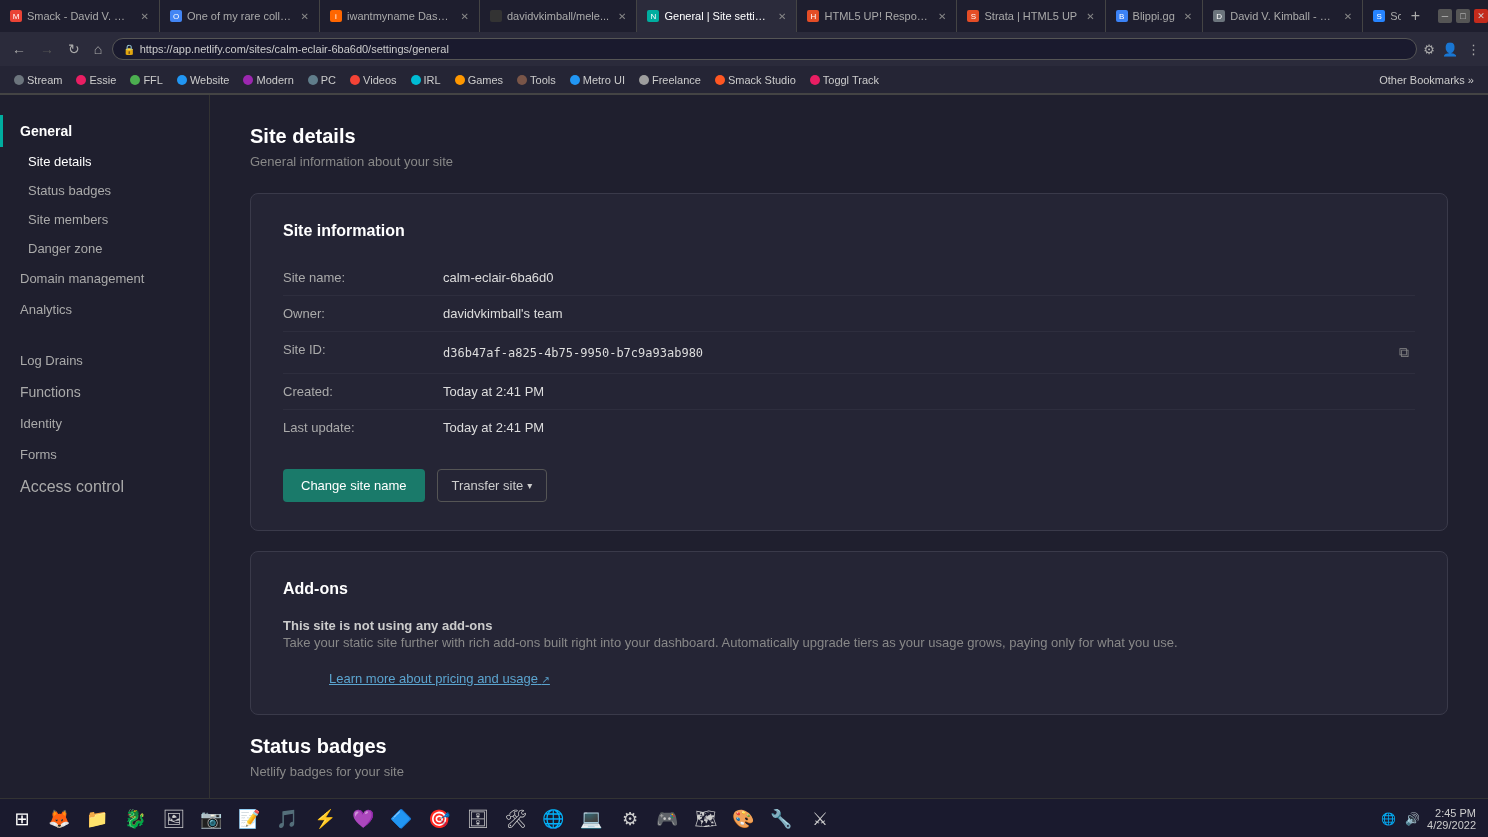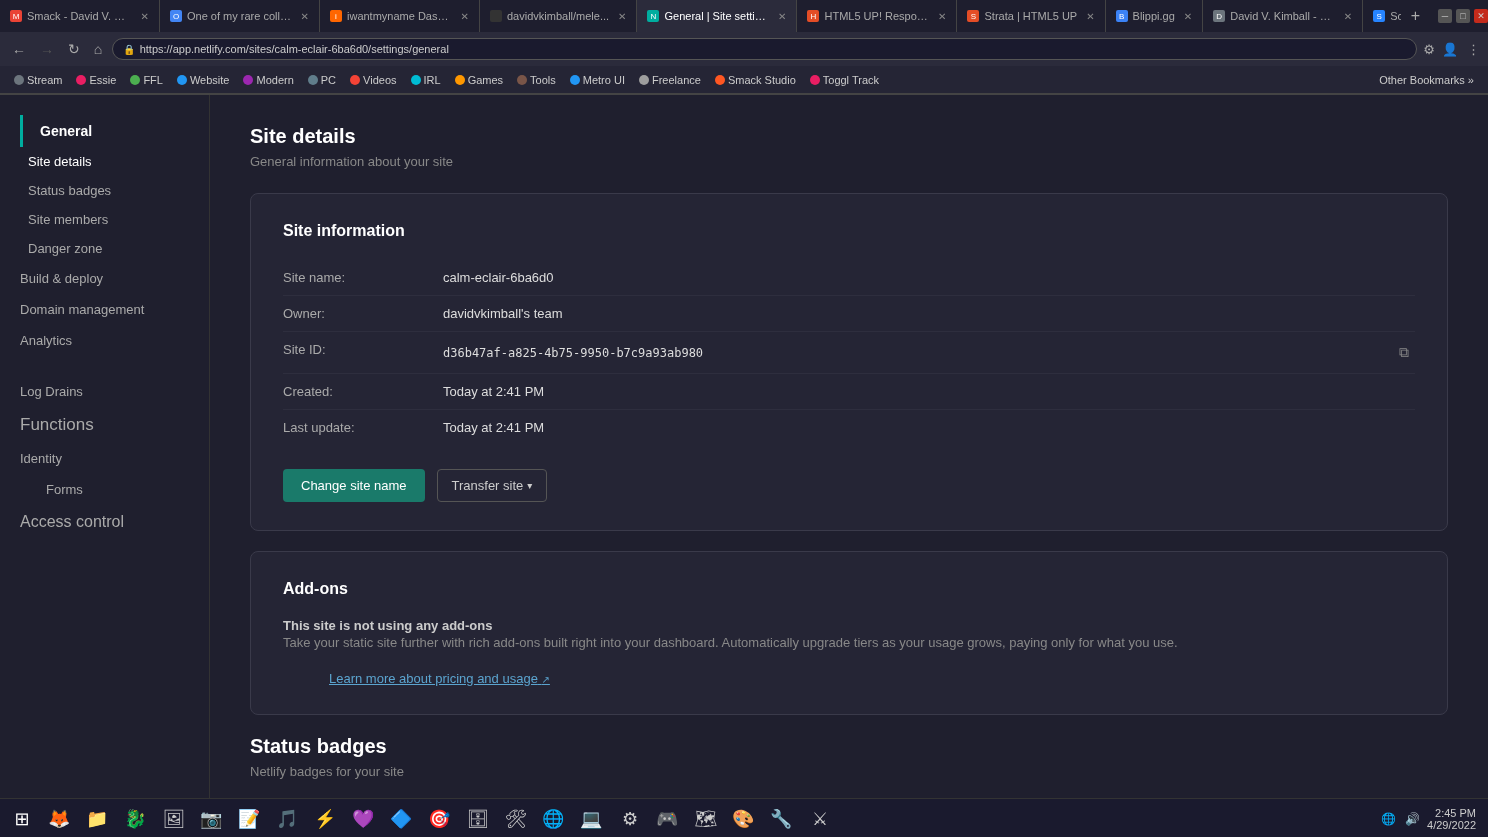--- a/index.html
+++ b/index.html
@@ -171,21 +171,20 @@
       font-weight: 600;
       color: #fff;
       padding: 8px 20px;
       cursor: pointer;
     }
 
     .sidebar-section-title.active {
       color: #fff;
       border-left: 3px solid #00ad9f;
       padding-left: 17px;
-      margin-left: 20px;
     }
 
     .sidebar-item {
       font-size: 13px;
       color: #aaa;
       padding: 7px 20px 7px 28px;
       cursor: pointer;
     }
 
     .sidebar-item.active {
@@ -547,27 +546,26 @@
 
   <div class="sidebar">
     <div class="sidebar-section-title active">General</div>
     <div id="sidebar-items-container">
         <div class="sidebar-item active">Site details</div>
         <div class="sidebar-item">Status badges</div>
         <div class="sidebar-item">Site members</div>
         <div class="sidebar-item">Danger zone</div>
       </div>
     <div id="sidebar-sections-container">
-        <div class="sidebar-section-title" style="padding-left: 20px; font-weight: 400; font-size: 13px; color: rgb(170, 170, 170);">Build &amp; deploy</div>
         <div class="sidebar-section-title" style="padding-left: 20px; font-weight: 400; font-size: 13px; color: rgb(170, 170, 170);">Domain management</div>
         <div class="sidebar-section-title" style="padding-left: 20px; font-weight: 400; font-size: 13px; color: rgb(170, 170, 170);">Analytics</div>
         <div class="sidebar-section-title" style="padding-left: 20px; font-weight: 400; font-size: 13px; color: rgb(170, 170, 170); margin-top: 20px;">Log Drains</div>
-        <div class="sidebar-section-title" style="padding-left: 20px; font-weight: 400; font-size: 17px; color: rgb(170, 170, 170);">Functions</div>
+        <div class="sidebar-section-title" style="padding-left: 20px; font-weight: 400; font-size: 14px; color: rgb(170, 170, 170);">Functions</div>
         <div class="sidebar-section-title" style="padding-left: 20px; font-weight: 400; font-size: 13px; color: rgb(170, 170, 170);">Identity</div>
-        <div class="sidebar-section-title" style="padding-left: 20px; font-weight: 400; font-size: 13px; color: rgb(170, 170, 170); margin-left: 26px;">Forms</div>
+        <div class="sidebar-section-title" style="padding-left: 20px; font-weight: 400; font-size: 13px; color: rgb(170, 170, 170);">Forms</div>
         <div class="sidebar-section-title" style="padding-left: 20px; font-weight: 400; font-size: 16px; color: rgb(170, 170, 170);">Access control</div>
       </div>
   </div>
 
   <div class="main-content">
     <div class="section-title">Site details</div>
     <div class="section-subtitle">General information about your site</div>
 
     <div class="card">
       <div class="card-title">Site information</div>

